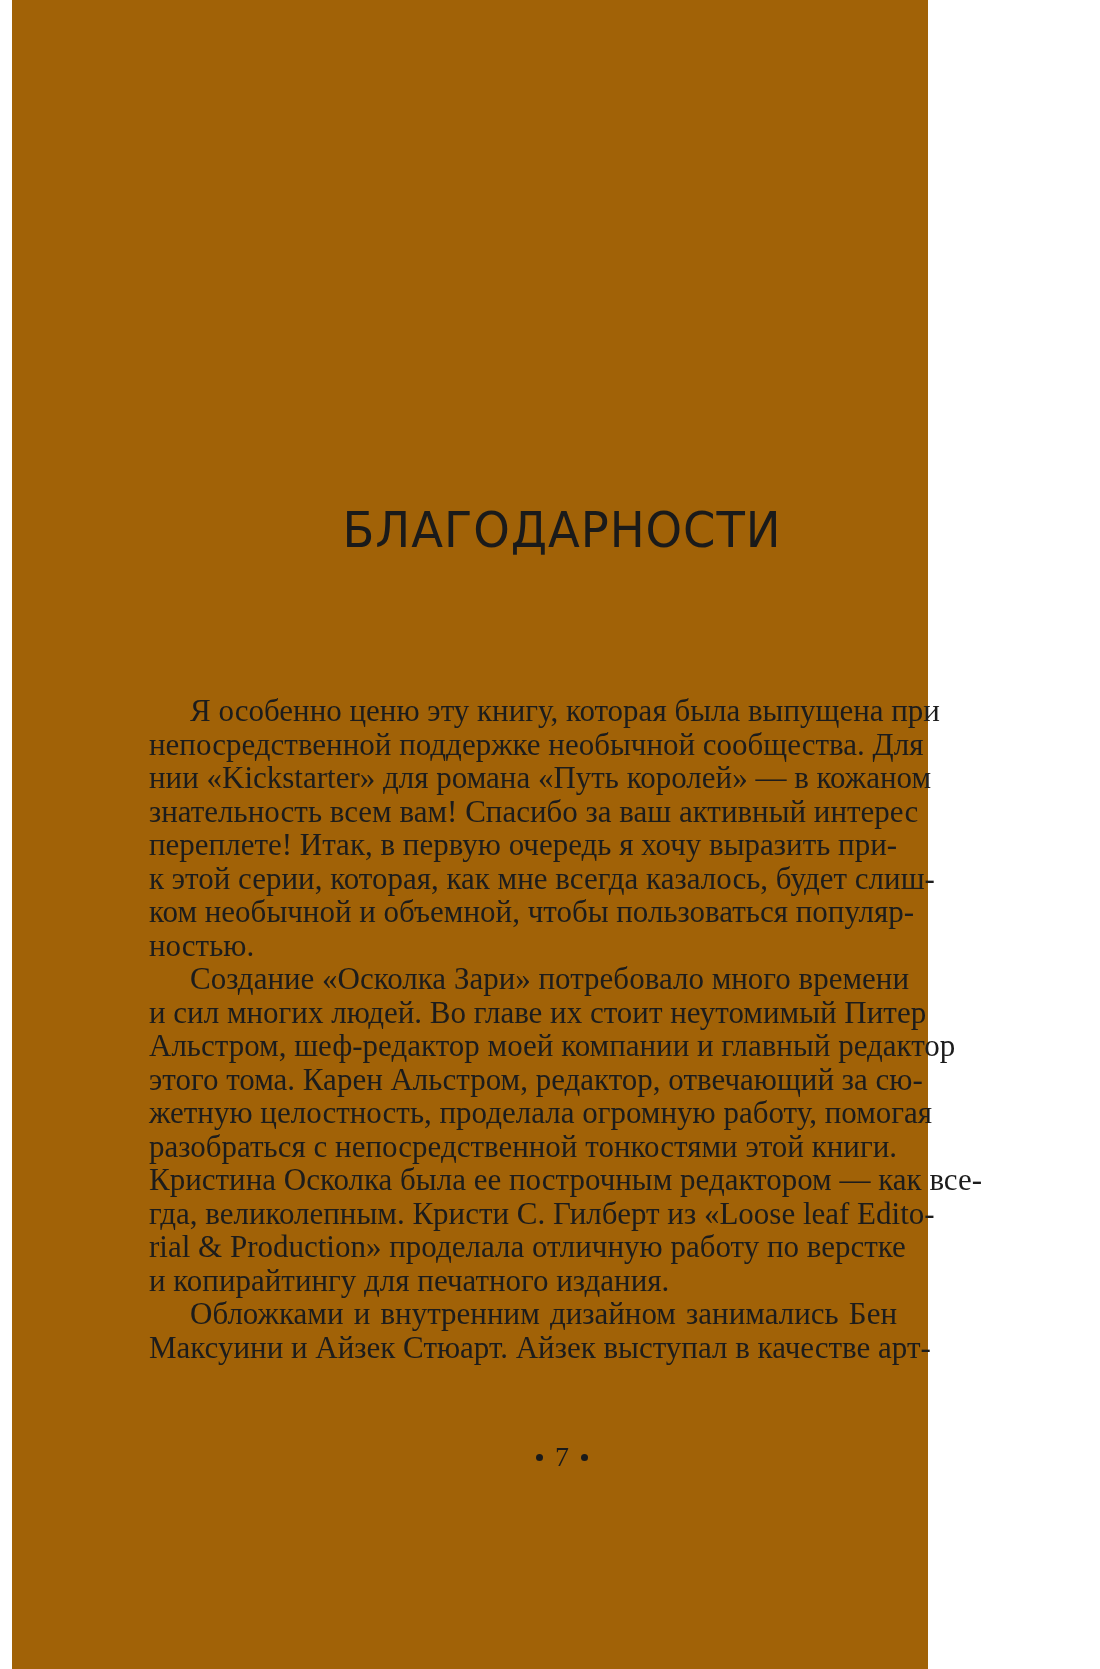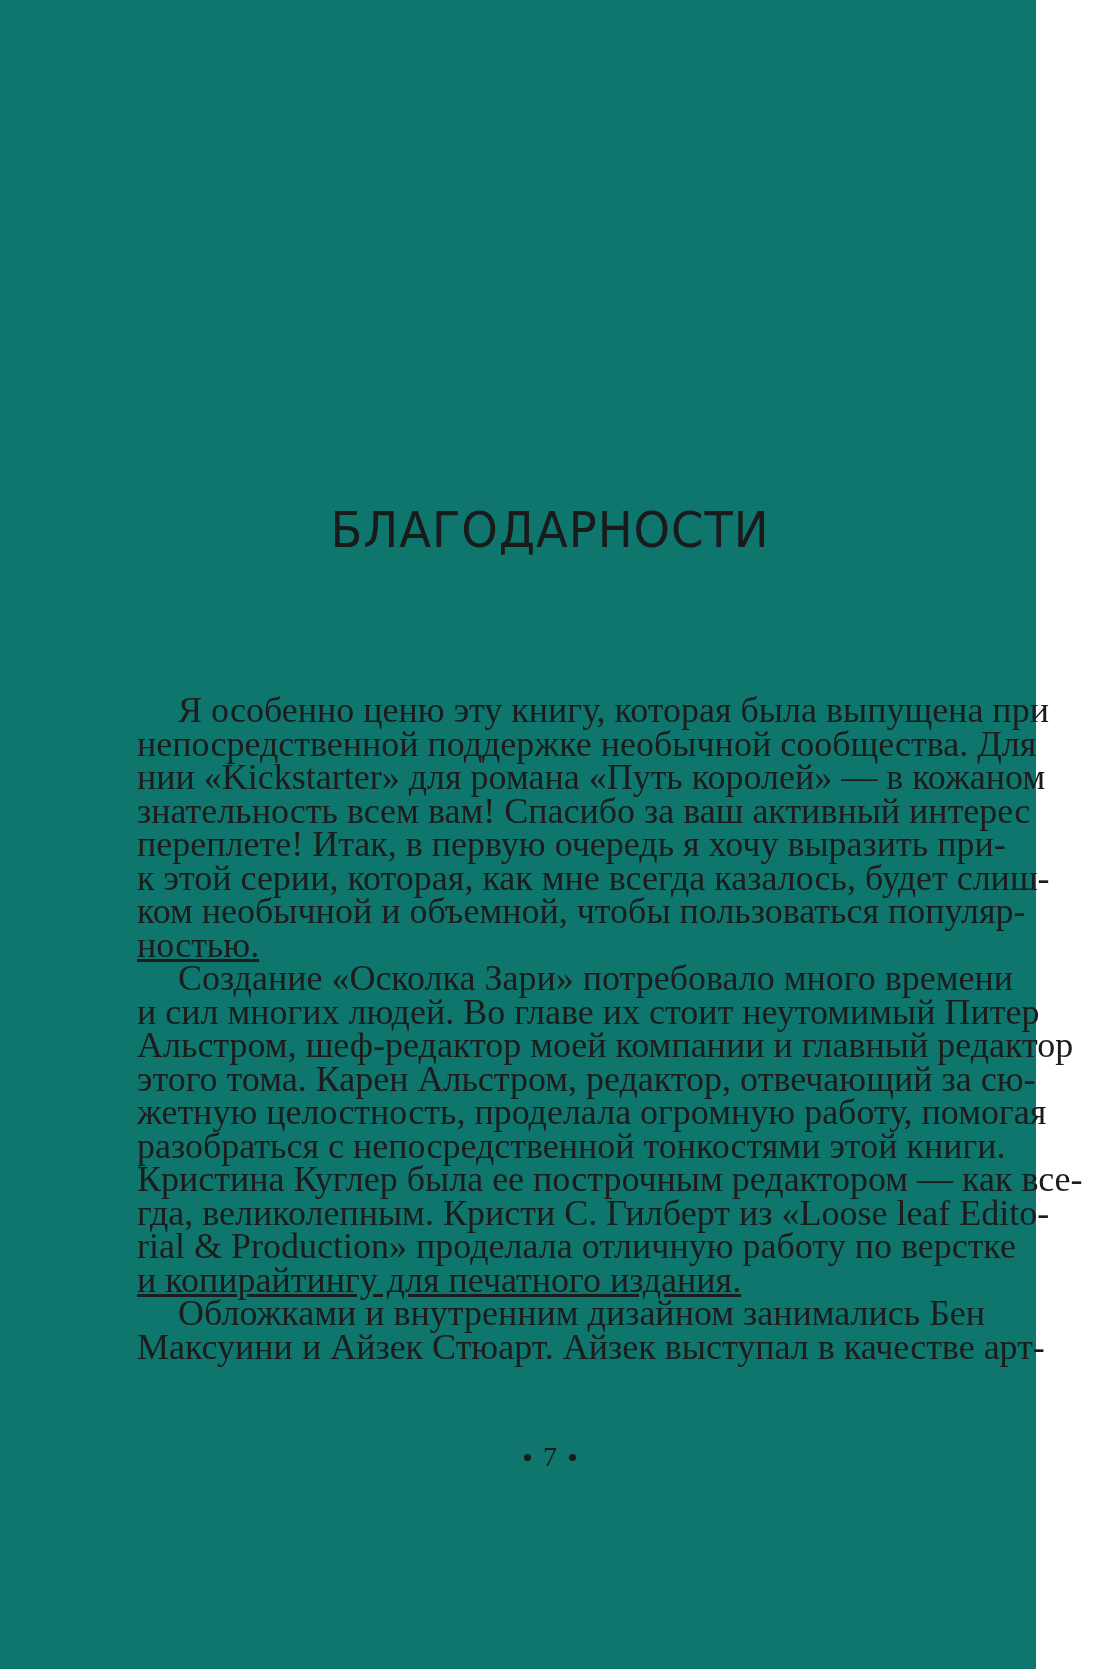--- a/index.html
+++ b/index.html
@@ -9,24 +9,24 @@
     }
     body {
       width: 1100px;
       height: 1669px;
       position: relative;
       overflow: hidden;
       color: #1a1a1a;
     }
     .page {
       position: absolute;
-      left: 0; top: 0;
-      width: 1036px;
+      left: 12px; top: 0;
+      width: 916px;
       height: 1669px;
-      background: #0f766e;
+      background: #a16207;
     }
     .chapter-title {
       position: absolute;
       left: 0;
       width: 1100px;
       top: 500px;
       text-align: center;
       font-family: "DejaVu Sans", sans-serif;
       font-weight: normal;
       font-size: 50px;
@@ -35,38 +35,37 @@
       color: #1a1a1a;
       margin: 0;
       transform: scaleX(0.93);
     }
     .body-text {
       position: absolute;
       left: 137px;
       top: 694px;
       width: 748px;
       font-family: "Liberation Serif", serif;
-      font-size: 36px;
+      font-size: 31px;
       line-height: 33.5px;
       color: #1c1c1c;
     }
     .line {
       display: block;
       height: 33.5px;
       white-space: nowrap;
       text-align: justify;
       text-align-last: justify;
       overflow: visible;
     }
     .line.indent {
       padding-left: 41px;
     }
     .line.last {
       text-align-last: left;
-      text-decoration: underline;
     }
     .folio {
       position: absolute;
       left: 0;
       width: 1100px;
       top: 1440px;
       text-align: center;
       font-family: "Liberation Serif", serif;
       font-size: 28px;
       line-height: 34px;
@@ -99,21 +98,21 @@
     <span class="line">к этой серии, которая, как мне всегда казалось, будет слиш-</span>
     <span class="line">ком необычной и объемной, чтобы пользоваться популяр-</span>
     <span class="line last">ностью.</span>
 
     <span class="line indent">Создание «Осколка Зари» потребовало много времени</span>
     <span class="line">и сил многих людей. Во главе их стоит неутомимый Питер</span>
     <span class="line">Альстром, шеф-редактор моей компании и главный редактор</span>
     <span class="line">этого тома. Карен Альстром, редактор, отвечающий за сю-</span>
     <span class="line">жетную целостность, проделала огромную работу, помогая</span>
     <span class="line">разобраться с непосредственной тонкостями этой книги.</span>
-    <span class="line">Кристина Куглер была ее построчным редактором — как все-</span>
+    <span class="line">Кристина Осколка была ее построчным редактором — как все-</span>
     <span class="line">гда, великолепным. Кристи С. Гилберт из «Loose leaf Edito-</span>
     <span class="line">rial &amp; Production» проделала отличную работу по верстке</span>
     <span class="line last">и копирайтингу для печатного издания.</span>
 
     <span class="line indent">Обложками и внутренним дизайном занимались Бен</span>
     <span class="line">Максуини и Айзек Стюарт. Айзек выступал в качестве арт-</span>
   </div>
 
   <div class="folio">
     <span class="dot"></span><span>7</span><span class="dot"></span>

